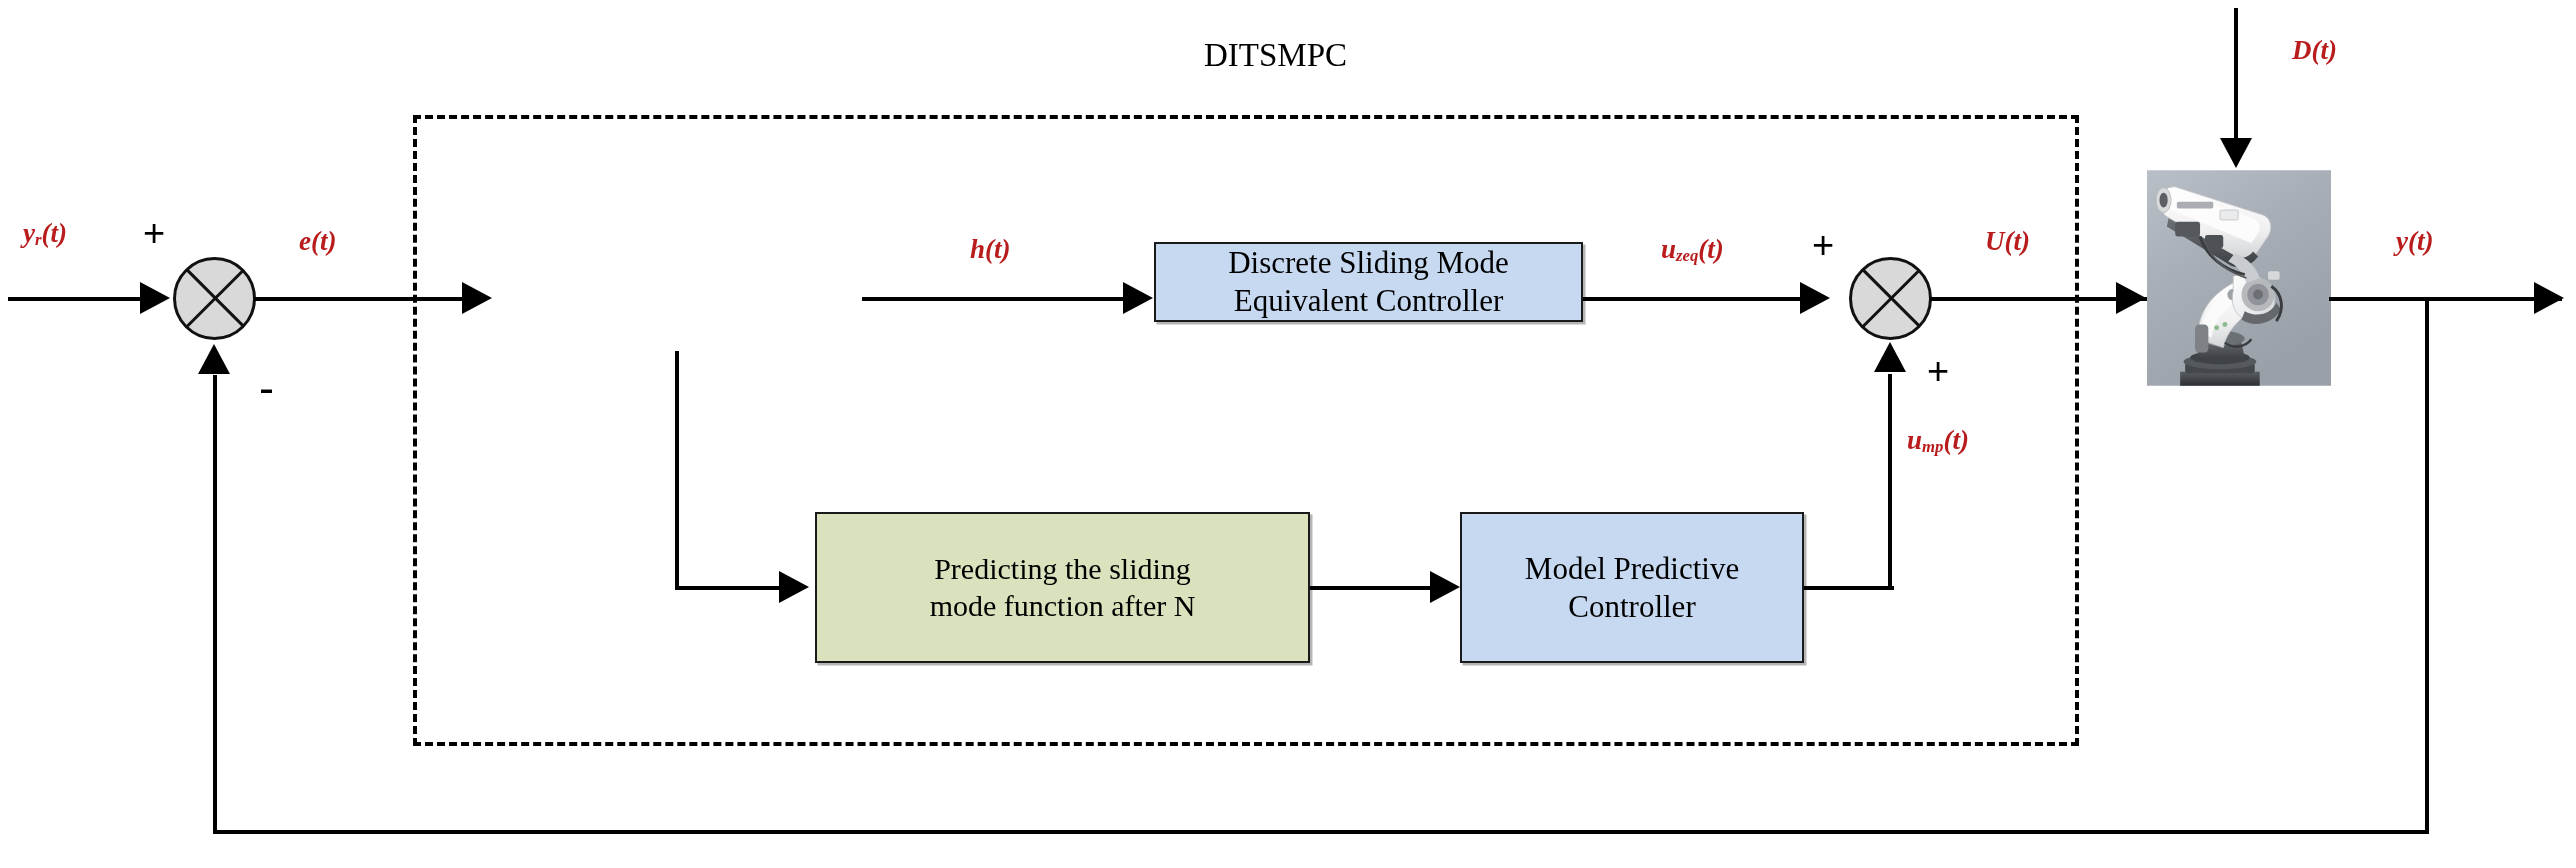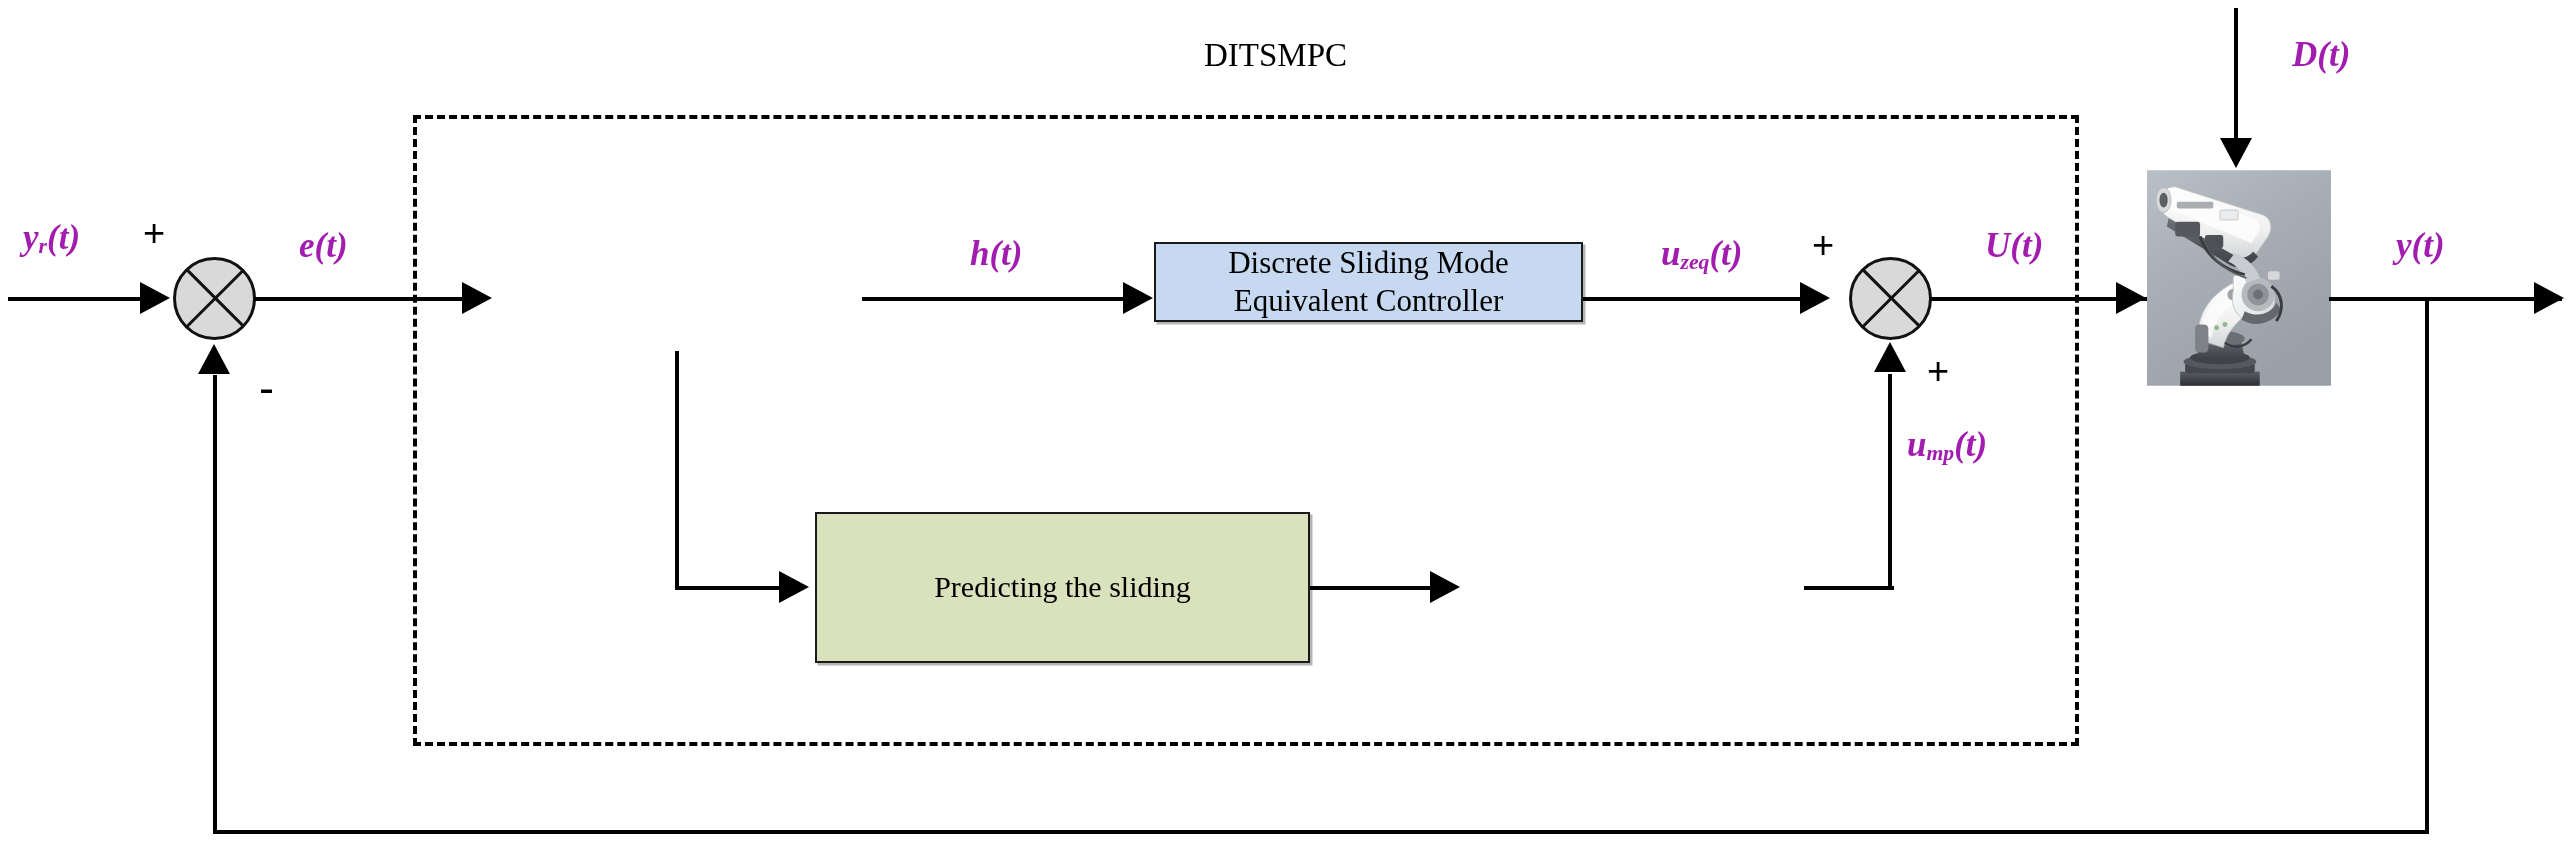--- a/index.html
+++ b/index.html
@@ -89,22 +89,22 @@
     transform-origin: center;
   }
   .sum::before { transform: translateX(-50%) rotate(45deg); }
   .sum::after  { transform: translateX(-50%) rotate(-45deg); }
 
   
   .sig {
     position: absolute;
     font-style: italic;
     font-weight: bold;
-    font-size: 35px;
-    color: #a21caf;
+    font-size: 27px;
+    color: #b91c1c;
     white-space: nowrap;
   }
   .sig sub {
     font-size: 0.62em;
     font-style: italic;
     font-weight: bold;
     vertical-align: -0.18em;
   }
   .sign {
     position: absolute;
@@ -185,26 +185,33 @@
   <div class="line-h" style="left:1930px; top:297px; width:218px;"></div>
   <div class="arrow-r" style="left:2116px; top:282px;"></div>
 
   <div class="line-v" style="left:675px; top:351px; height:239px;"></div>
   <div class="line-h" style="left:675px; top:586px; width:108px;"></div>
   <div class="arrow-r" style="left:779px; top:571px;"></div>
 
   <div class="block green" style="left:815px; top:512px; width:495px; height:151px; font-size:30px;">
     <div>
       <div>Predicting the sliding</div>
+      <div>mode function after N</div>
     </div>
   </div>
 
   <div class="line-h" style="left:1310px; top:586px; width:125px;"></div>
   <div class="arrow-r" style="left:1430px; top:571px;"></div>
 
+  <div class="block blue" style="left:1460px; top:512px; width:344px; height:151px;">
+    <div>
+      <div>Model Predictive</div>
+      <div>Controller</div>
+    </div>
+  </div>
 
   <div class="line-h" style="left:1804px; top:586px; width:90px;"></div>
   <div class="line-v" style="left:1888px; top:374px; height:214px;"></div>
   <div class="arrow-u" style="left:1874px; top:342px;"></div>
   <div class="sig" style="left:1907px; top:425px;">
     <span>u</span><sub>mp</sub><span>(t)</span>
   </div>
   <div class="sign" style="left:1927px; top:352px;">+</div>
 
   <div class="line-v" style="left:2234px; top:8.3px; height:133px;"></div>

